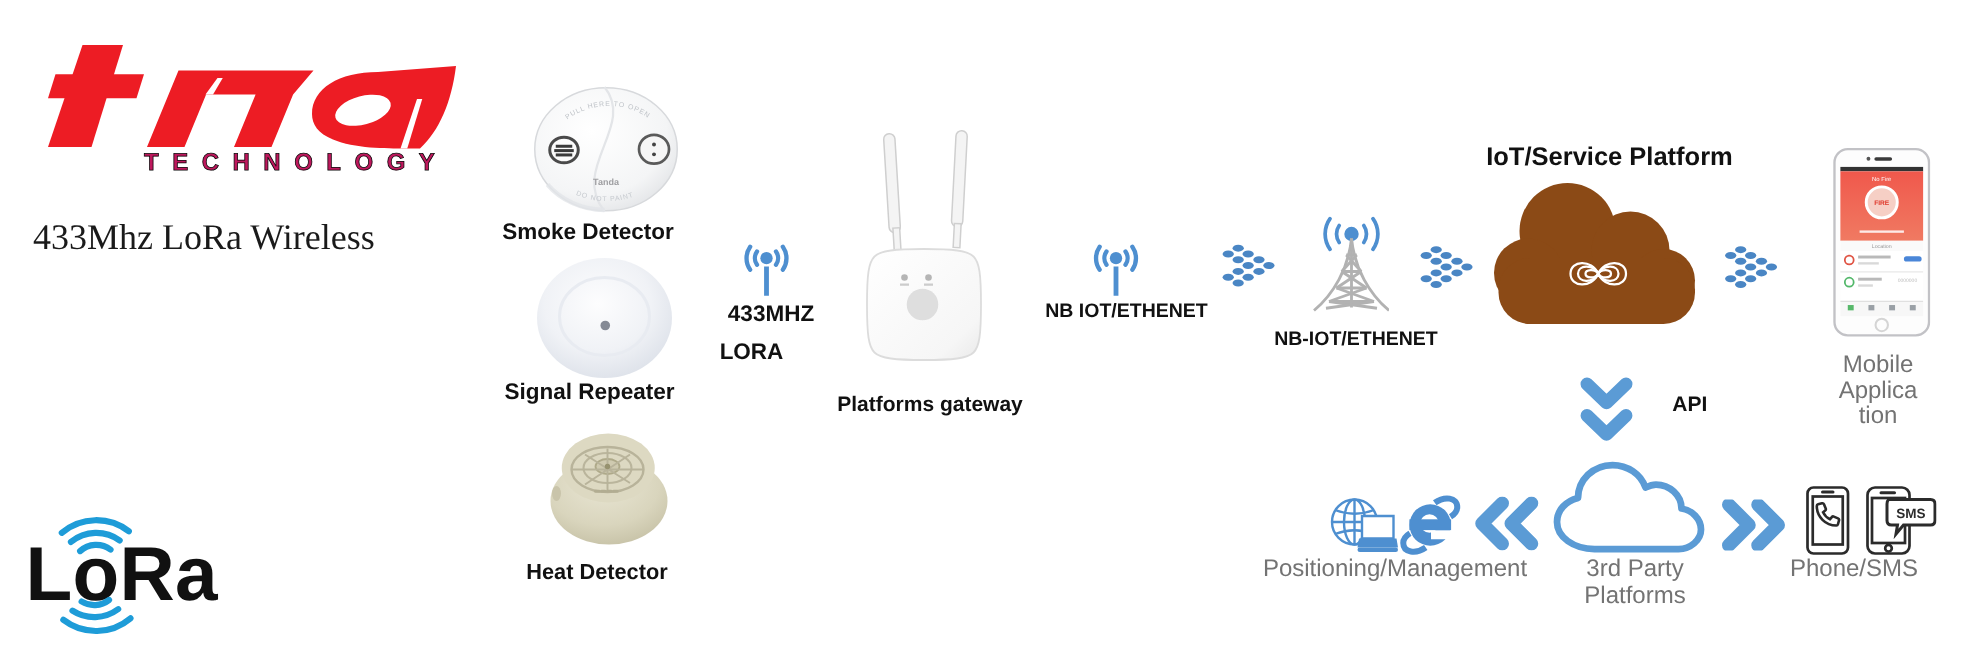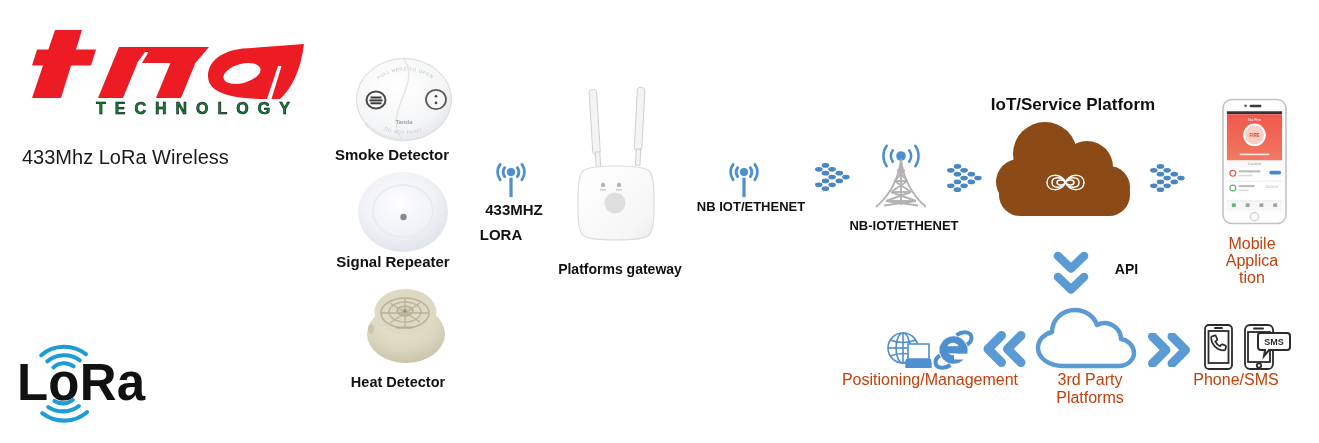--- a/index.html
+++ b/index.html
@@ -1,20 +1,20 @@
 <!DOCTYPE html>
 <html><head>
 <meta charset="utf-8">
 <style>
 html,body{margin:0;padding:0;background:#fff;}
 #canvas{position:relative;width:1319px;height:443px;background:#fff;overflow:hidden;
   font-family:"Liberation Sans",sans-serif;}
 .abs{position:absolute;}
 .lbl{position:absolute;font-weight:bold;color:#111;text-align:center;white-space:nowrap;}
-.lblr{position:absolute;color:#c2410c;text-align:center;white-space:nowrap;}
+.lblr{position:absolute;color:#737373;text-align:center;white-space:nowrap;}
 </style>
 </head>
 <body>
 <div id="canvas">
 
 <svg class="abs" style="left:30px;top:28px" width="280" height="74" viewBox="0 0 280 74">
   <g fill="#ED1C24">
 
     <polygon points="25,2 52,2 31,70 2,70"></polygon>
 
@@ -24,23 +24,23 @@
 
     <path d="M 222,20 L 274,16 C 271,40 263,59 250,71 L 240,71 C 228,71 206,71 192,65 C 182,61 178,55 178,48 C 178,31 196,20 222,20 Z"></path>
   </g>
 
   <polygon points="107,35 115,24 118.5,24 112,35" fill="#fff"></polygon>
 
   <polygon points="237,71 248,38 251.5,38 241.5,71" fill="#fff"></polygon>
 
   <ellipse cx="212" cy="45.5" rx="19" ry="9.5" transform="rotate(-15 212 45.5)" fill="#fff"></ellipse>
 </svg>
-<div class="abs" style="left:96px;top:100px;font-size:16px;font-weight:bold;letter-spacing:9px;color:#15803d;-webkit-text-stroke:0.5px #000;">TECHNOLOGY</div>
-
-<div class="abs" style="left:22px;top:146px;font-size:20px;color:#1a1a1a;">433Mhz LoRa Wireless</div>
+<div class="abs" style="left:96px;top:100px;font-size:16px;font-weight:bold;letter-spacing:9px;color:#be185d;-webkit-text-stroke:0.5px #000;">TECHNOLOGY</div>
+
+<div class="abs" style="left:22px;top:146px;font-size:24px;color:#1a1a1a;font-family:Liberation Serif, serif;">433Mhz LoRa Wireless</div>
 
 <div class="abs" style="left:17px;top:357px;font-size:51px;font-weight:bold;color:#111;letter-spacing:0.2px;line-height:1;">LoRa</div>
 <svg class="abs" style="left:28px;top:340px" width="130" height="90" viewBox="0 0 130 90">
   <g fill="none" stroke="#1E9CD8" stroke-width="4.1" stroke-linecap="round">
     <path d="M 25.4,27.4 A 16,16 0 0 1 45.7,26.4"></path>
     <path d="M 19.3,21.3 A 26.7,26.7 0 0 1 51.8,20.3"></path>
     <path d="M 13.2,15.2 A 35.6,35.6 0 0 1 57.9,14.2"></path>
     <path d="M 26.4,61 A 16,16 0 0 0 44.7,60"></path>
     <path d="M 20.3,67.1 A 26.7,26.7 0 0 0 50.8,66.1"></path>
     <path d="M 14.2,73.2 A 35.6,35.6 0 0 0 59,72.2"></path>

